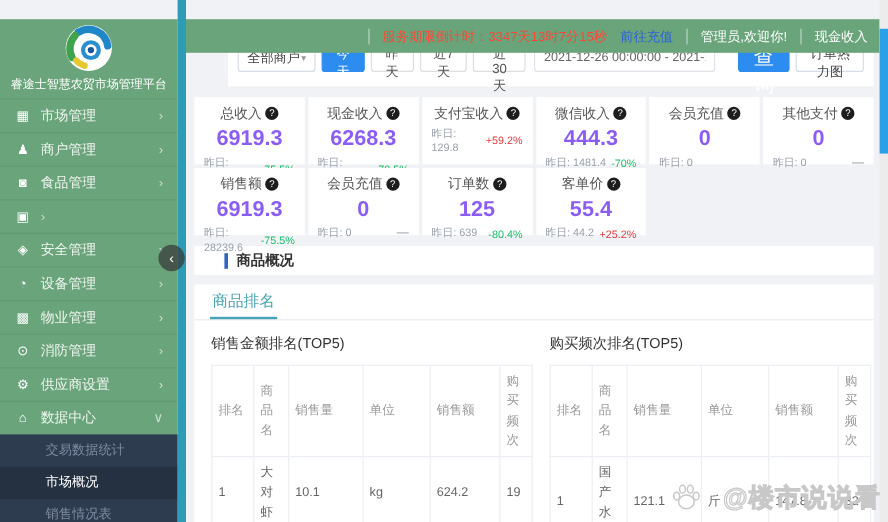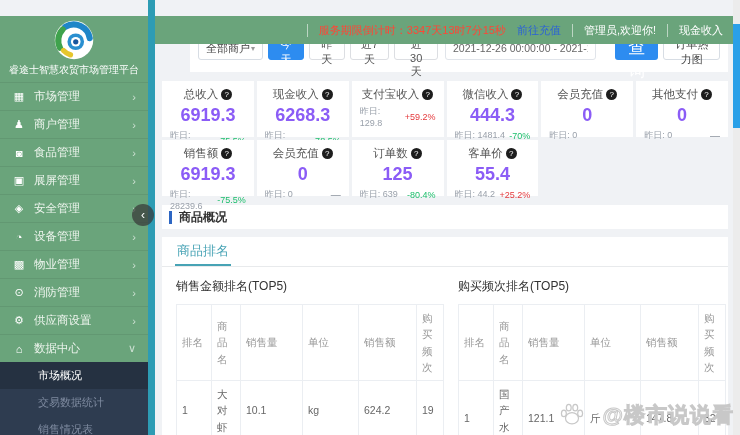--- a/index.html
+++ b/index.html
@@ -113,21 +113,21 @@
   .card-foot {
     display: flex; justify-content: space-between; align-items: center;
     padding: 0 8px; font-size: 9px; color: #9aa1ab; margin-top: 3px;
   }
   .pct.up { color: #e4393c; }
   .pct.down { color: #1cbe6b; }
   .pct.dash { color: #8b929c; font-size: 10px; }
   
   .section-bar {
     margin-top: 9px; background: #fff; height: 24px; display: flex;
-    align-items: center; gap: 7px; padding-left: 7px;
+    align-items: center; gap: 7px; padding-left: 25px;
   }
   .accent { width: 3px; height: 13px; background: #2d66c3; }
   .section-title { font-size: 12px; font-weight: bold; color: #333; }
   .panel { margin-top: 8px; background: #fff; height: 200px; overflow: hidden; }
   .tab-row { border-bottom: 1px solid #e8eaec; height: 30px; }
   .tab {
     display: inline-block; line-height: 27px; margin-left: 13px; padding: 0 2px;
     color: #47a3b5; font-size: 13px; border-bottom: 2px solid #47a3b5;
     cursor: pointer;
   }
@@ -190,21 +190,20 @@
       <span class="nav-label">商户管理</span>
       <span class="nav-arrow">›</span>
     </div>
     <div class="nav-item">
       <span class="nav-icon">◙</span>
       <span class="nav-label">食品管理</span>
       <span class="nav-arrow">›</span>
     </div>
     <div class="nav-item">
       <span class="nav-icon">▣</span>
-      <span class="nav-label">展屏管理</span>
       <span class="nav-arrow">›</span>
     </div>
     <div class="nav-item">
       <span class="nav-icon">◈</span>
       <span class="nav-label">安全管理</span>
       <span class="nav-arrow">›</span>
     </div>
     <div class="nav-item">
       <span class="nav-icon">◔</span>
       <span class="nav-label">设备管理</span>
@@ -224,22 +223,22 @@
       <span class="nav-icon">⚙</span>
       <span class="nav-label">供应商设置</span>
       <span class="nav-arrow">›</span>
     </div>
     <div class="nav-item">
       <span class="nav-icon">⌂</span>
       <span class="nav-label">数据中心</span>
       <span class="nav-arrow">∨</span>
     </div>
     <div class="submenu">
+      <div class="sub-item">交易数据统计</div>
       <div class="sub-item active">市场概况</div>
-      <div class="sub-item">交易数据统计</div>
       <div class="sub-item">销售情况表</div>
       <div class="sub-item">客流人数统计</div>
     </div>
   </nav>
 </aside>
 
 <div class="teal-strip"></div>
 <button class="collapse-btn">‹</button>
 
 <header class="topbar">

